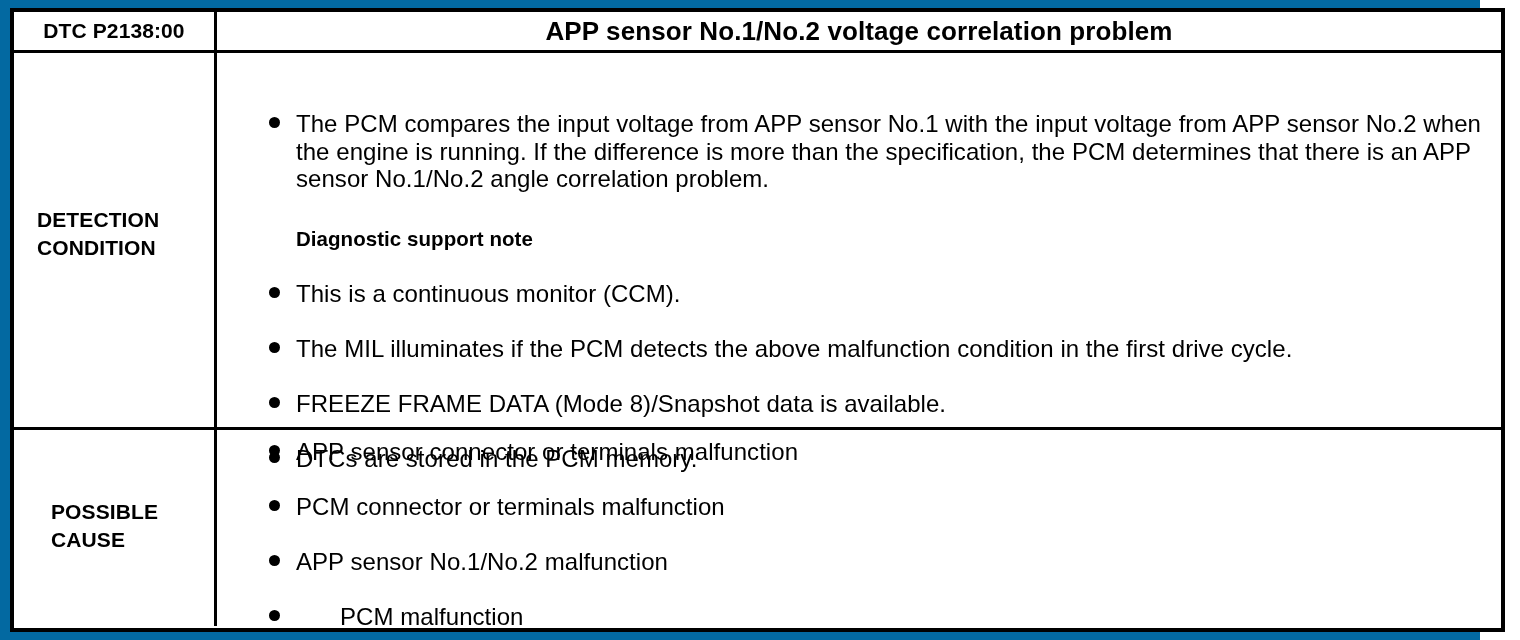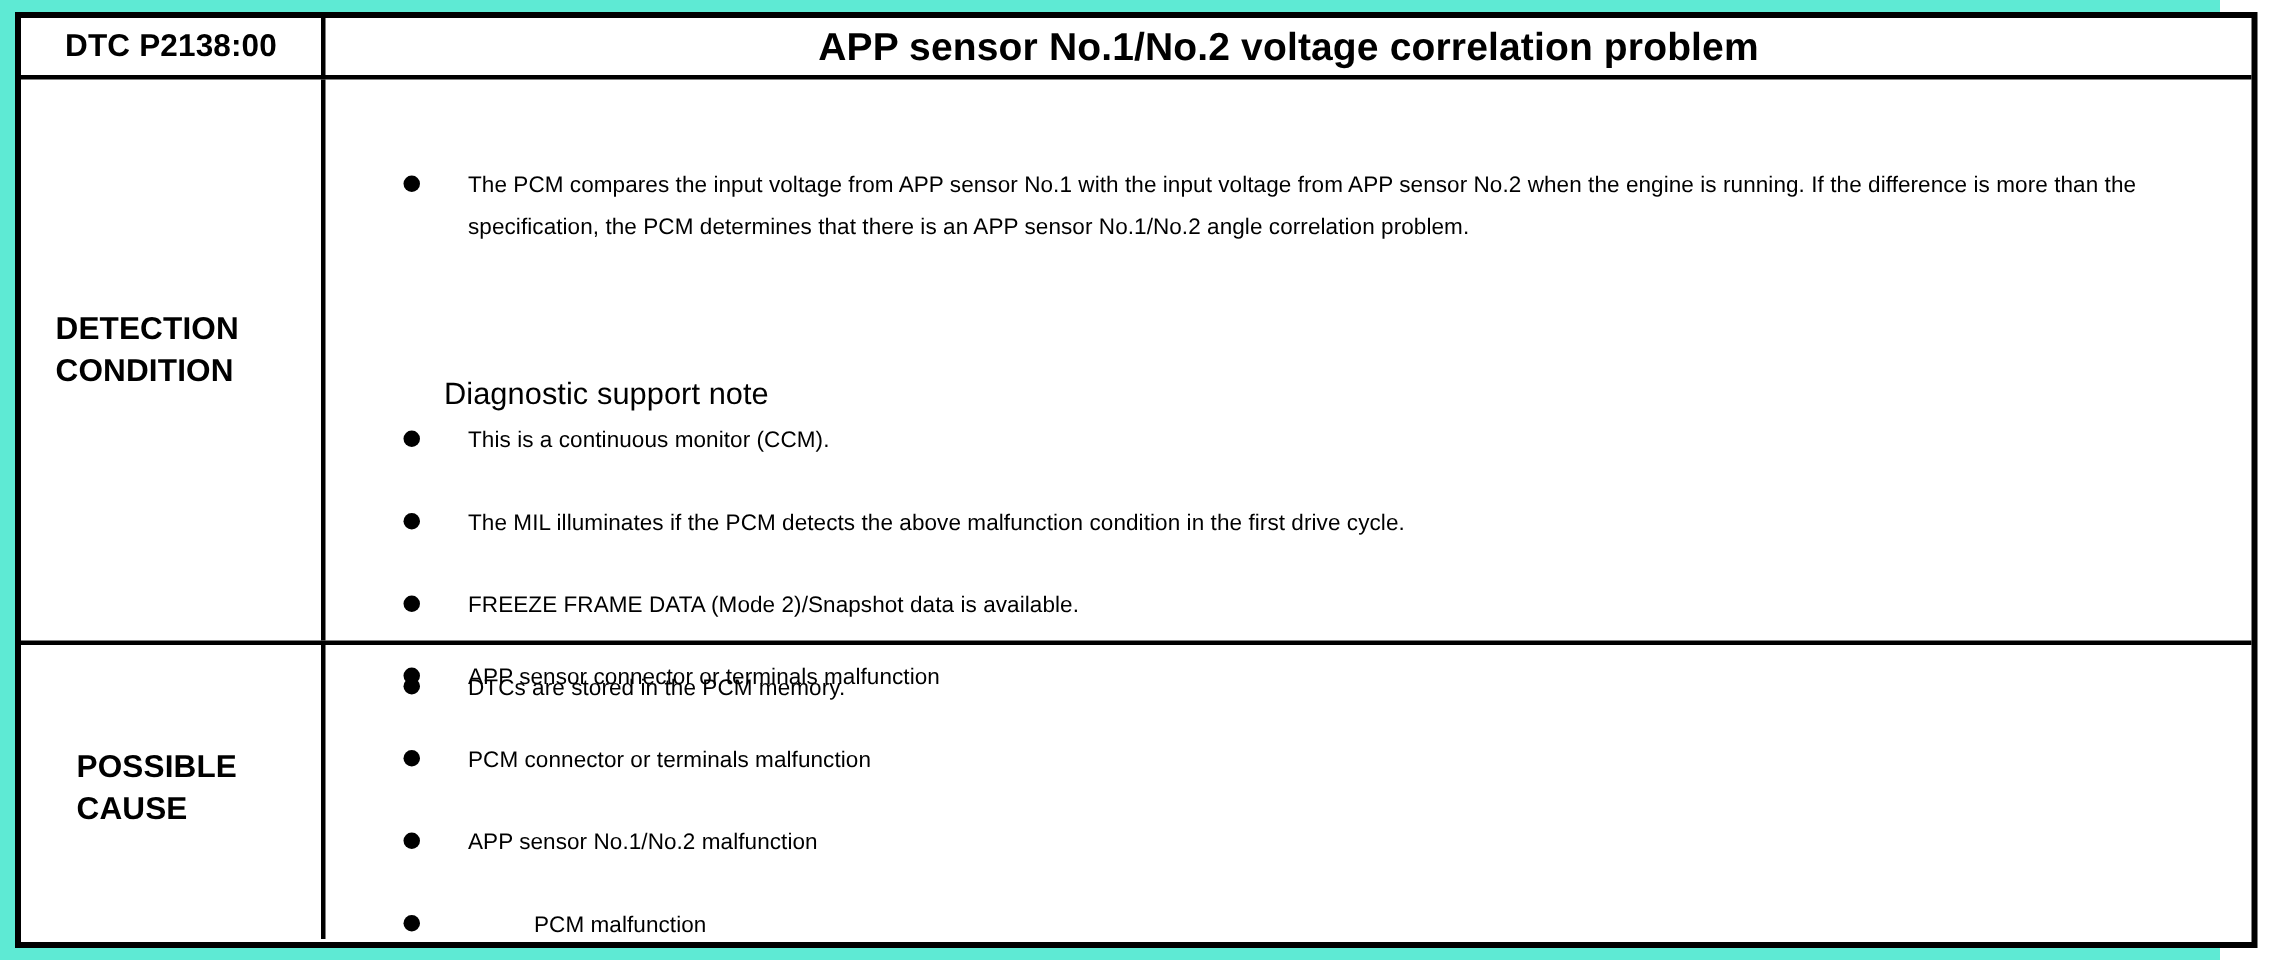--- a/index.html
+++ b/index.html
@@ -12,21 +12,21 @@
     height: 640px;
     font-family: "Liberation Sans", sans-serif;
     color: #000000;
     overflow: hidden;
   }
 
   #page {
     position: relative;
     width: 1480px;
     height: 640px;
-    background: #5eead4;
+    background: #0369a1;
   }
 
   
   .dtc-table {
     position: absolute;
     left: 10px;
     top: 8px;
     width: 1495px;
     height: 624px;
     box-sizing: border-box;
@@ -113,33 +113,31 @@
     flex: 0 0 auto;
     width: 11px;
     height: 11px;
     margin-top: 7px;
     margin-right: 16px;
     background: #000000;
     border-radius: 50%;
   }
   .bullet-text {
     flex: 1 1 auto;
-    font-size: 15px;
+    font-size: 24px;
     line-height: 27.5px;
     letter-spacing: 0.05px;
-    margin-left: 16px;
   }
   .note-heading {
     position: absolute;
     left: 79px;
     font-size: 20.5px;
-    font-weight: normal;
+    font-weight: bold;
     line-height: 27.5px;
     letter-spacing: 0.05px;
-    margin-top: 24px;
   }
 
   
   .d-b0   { top: 57px; }
   .d-note { top: 172px; }
   .d-b1   { top: 227px; }
   .d-b2   { top: 282px; }
   .d-b3   { top: 337px; }
   .d-b4   { top: 392px; }
 
@@ -185,21 +183,21 @@
             <span class="bullet-text">This is a continuous monitor (CCM).</span>
           </div>
 
           <div class="bullet-item d-b2">
             <span class="bullet-dot"></span>
             <span class="bullet-text">The MIL illuminates if the PCM detects the above malfunction condition in the first drive cycle.</span>
           </div>
 
           <div class="bullet-item d-b3">
             <span class="bullet-dot"></span>
-            <span class="bullet-text">FREEZE FRAME DATA (Mode 2)/Snapshot data is available.</span>
+            <span class="bullet-text">FREEZE FRAME DATA (Mode 8)/Snapshot data is available.</span>
           </div>
 
           <div class="bullet-item d-b4">
             <span class="bullet-dot"></span>
             <span class="bullet-text">DTCs are stored in the PCM memory.</span>
           </div>
 
         </div>
       </div>
     </div>

